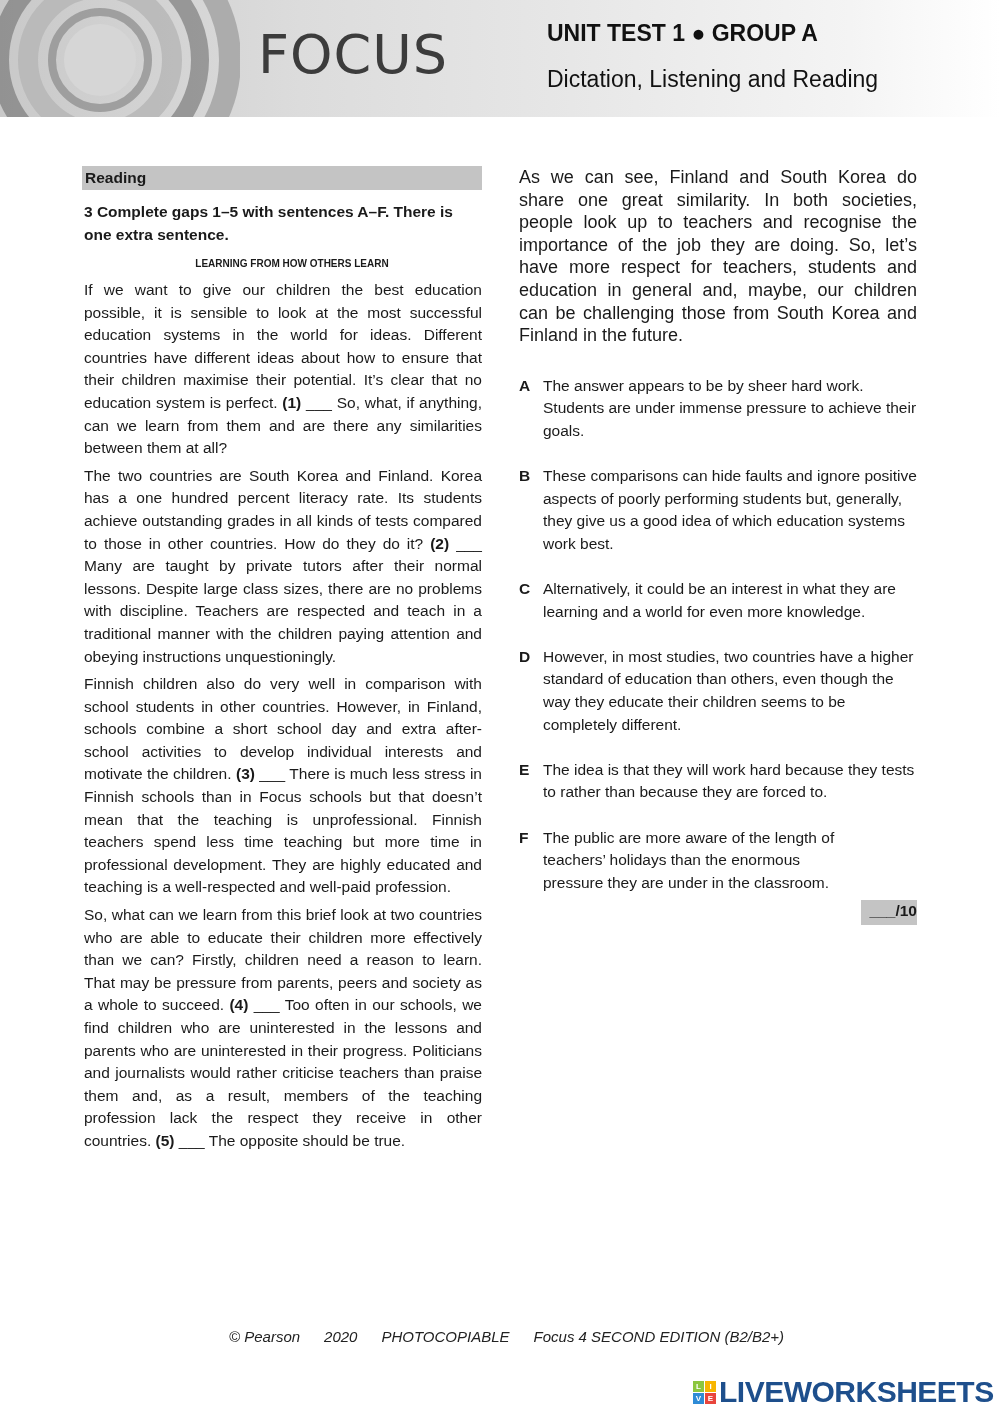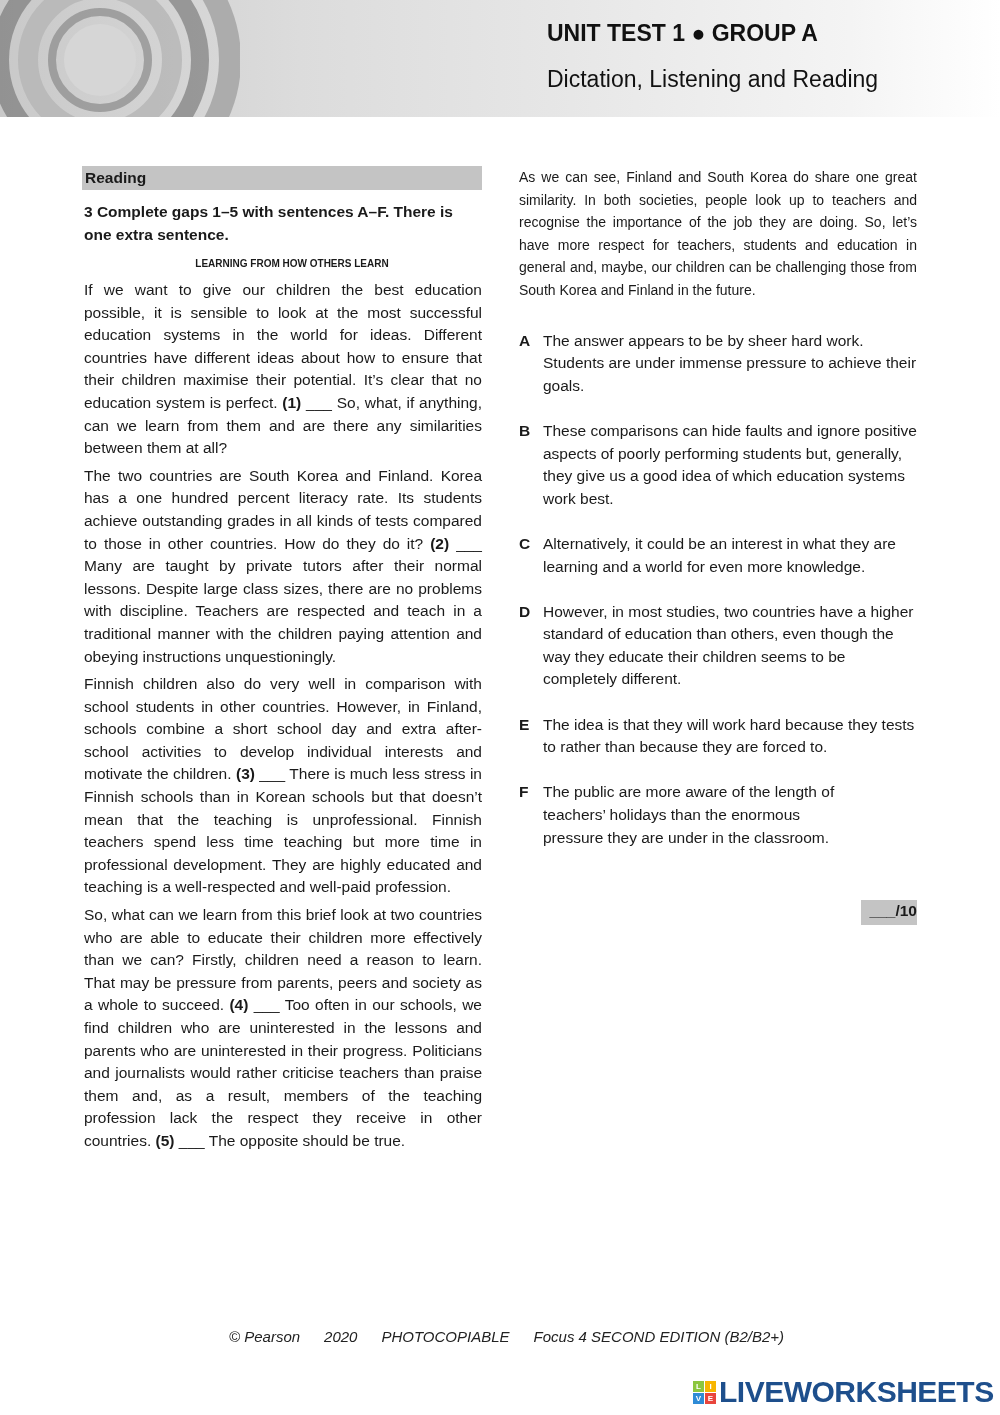--- a/index.html
+++ b/index.html
@@ -19,21 +19,21 @@
     .col-left { position: absolute; left: 82px; top: 166px; width: 400px; }
     .col-right { position: absolute; left: 519px; top: 166px; width: 398px; }
 
     .section-bar { background: #c4c4c4; font-weight: bold; font-size: 15.5px; padding: 2px 3px; height: 20px; line-height: 20px; }
     .instruction { font-weight: bold; font-size: 15.5px; line-height: 22.5px; margin: 11px 0 8px 2px; }
     .article-title { font-weight: bold; font-size: 10px; text-align: center; margin: 0 0 5px 0; padding-left: 20px; line-height: 20px; }
     p.para { margin: 0 0 5px 2px; font-size: 15.5px; line-height: 22.6px; text-align: justify; }
     .gap { font-weight: bold; }
     .blank { display: inline-block; }
 
-    .right-para { margin: 0; font-size: 14px; line-height: 22.6px; text-align: justify; }
+    .right-para { margin: 0; font-size: 18px; line-height: 22.6px; text-align: justify; }
 
     .options { margin-top: 28px; }
     .option { display: flex; margin-bottom: 22.6px; font-size: 15.5px; line-height: 22.6px; }
     .opt-letter { width: 24px; flex: 0 0 24px; font-weight: bold; }
     .opt-text { flex: 1; }
 
     .score { position: absolute; left: 861px; top: 900px; width: 56px; height: 25px;
       background: #c4c4c4; font-weight: bold; font-size: 15.5px; line-height: 21px; text-align: right; }
 
     .footer { position: absolute; left: 229px; top: 1328px; font-size: 15px; color: #222; white-space: pre; font-style: italic; }
@@ -48,40 +48,41 @@
 <body>
 
 <div class="banner">
   <svg class="rings" viewBox="0 0 280 280">
     <circle cx="140" cy="140" r="130" fill="none" stroke="#9a9a9a" stroke-width="22" opacity="0.7"></circle>
     <circle cx="140" cy="140" r="100" fill="none" stroke="#6e6e6e" stroke-width="18" opacity="0.6"></circle>
     <circle cx="140" cy="140" r="72" fill="none" stroke="#b5b5b5" stroke-width="20" opacity="0.8"></circle>
     <circle cx="140" cy="140" r="48" fill="none" stroke="#8a8a8a" stroke-width="8" opacity="0.7"></circle>
     <circle cx="140" cy="140" r="36" fill="#d6d6d6"></circle>
   </svg>
+  <div class="logo">FOCUS</div>
   <div class="unit-title">UNIT TEST 1 ● GROUP A</div>
   <div class="unit-sub">Dictation, Listening and Reading</div>
 </div>
 
 <div class="col-left">
   <div class="section-bar">Reading</div>
   <div class="instruction">3 Complete gaps 1–5 with sentences A–F. There is one extra sentence.</div>
   <div class="article-title">LEARNING FROM HOW OTHERS LEARN</div>
 
   <p class="para">
     <span>If we want to give our children the best education possible, it is sensible to look at the most successful education systems in the world for ideas. Different countries have different ideas about how to ensure that their children maximise their potential. It’s clear that no education system is perfect. </span><span class="gap">(1)</span>
     <span class="blank">___</span><span> So, what, if anything, can we learn from them and are there any similarities between them at all?</span>
   </p>
   <p class="para">
     <span>The two countries are South Korea and Finland. Korea has a one hundred percent literacy rate. Its students achieve outstanding grades in all kinds of tests compared to those in other countries. How do they do it? </span><span class="gap">(2)</span>
     <span class="blank">___</span><span> Many are taught by private tutors after their normal lessons. Despite large class sizes, there are no problems with discipline. Teachers are respected and teach in a traditional manner with the children paying attention and obeying instructions unquestioningly.</span>
   </p>
   <p class="para">
     <span>Finnish children also do very well in comparison with school students in other countries. However, in Finland, schools combine a short school day and extra after-school activities to develop individual interests and motivate the children. </span><span class="gap">(3)</span>
-    <span class="blank">___</span><span> There is much less stress in Finnish schools than in Korean schools but that doesn’t mean that the teaching is unprofessional. Finnish teachers spend less time teaching but more time in professional development. They are highly educated and teaching is a well-respected and well-paid profession.</span>
+    <span class="blank">___</span><span> There is much less stress in Finnish schools than in Focus schools but that doesn’t mean that the teaching is unprofessional. Finnish teachers spend less time teaching but more time in professional development. They are highly educated and teaching is a well-respected and well-paid profession.</span>
   </p>
   <p class="para">
     <span>So, what can we learn from this brief look at two countries who are able to educate their children more effectively than we can? Firstly, children need a reason to learn. That may be pressure from parents, peers and society as a whole to succeed. </span><span class="gap">(4)</span>
     <span class="blank">___</span><span> Too often in our schools, we find children who are uninterested in the lessons and parents who are uninterested in their progress. Politicians and journalists would rather criticise teachers than praise them and, as a result, members of the teaching profession lack the respect they receive in other countries. </span><span class="gap">(5)</span>
     <span class="blank">___</span><span> The opposite should be true.</span>
   </p>
 </div>
 
 <div class="col-right">
   <p class="right-para">As we can see, Finland and South Korea do share one great similarity. In both societies, people look up to teachers and recognise the importance of the job they are doing. So, let’s have more respect for teachers, students and education in general and, maybe, our children can be challenging those from South Korea and Finland in the future.</p>

